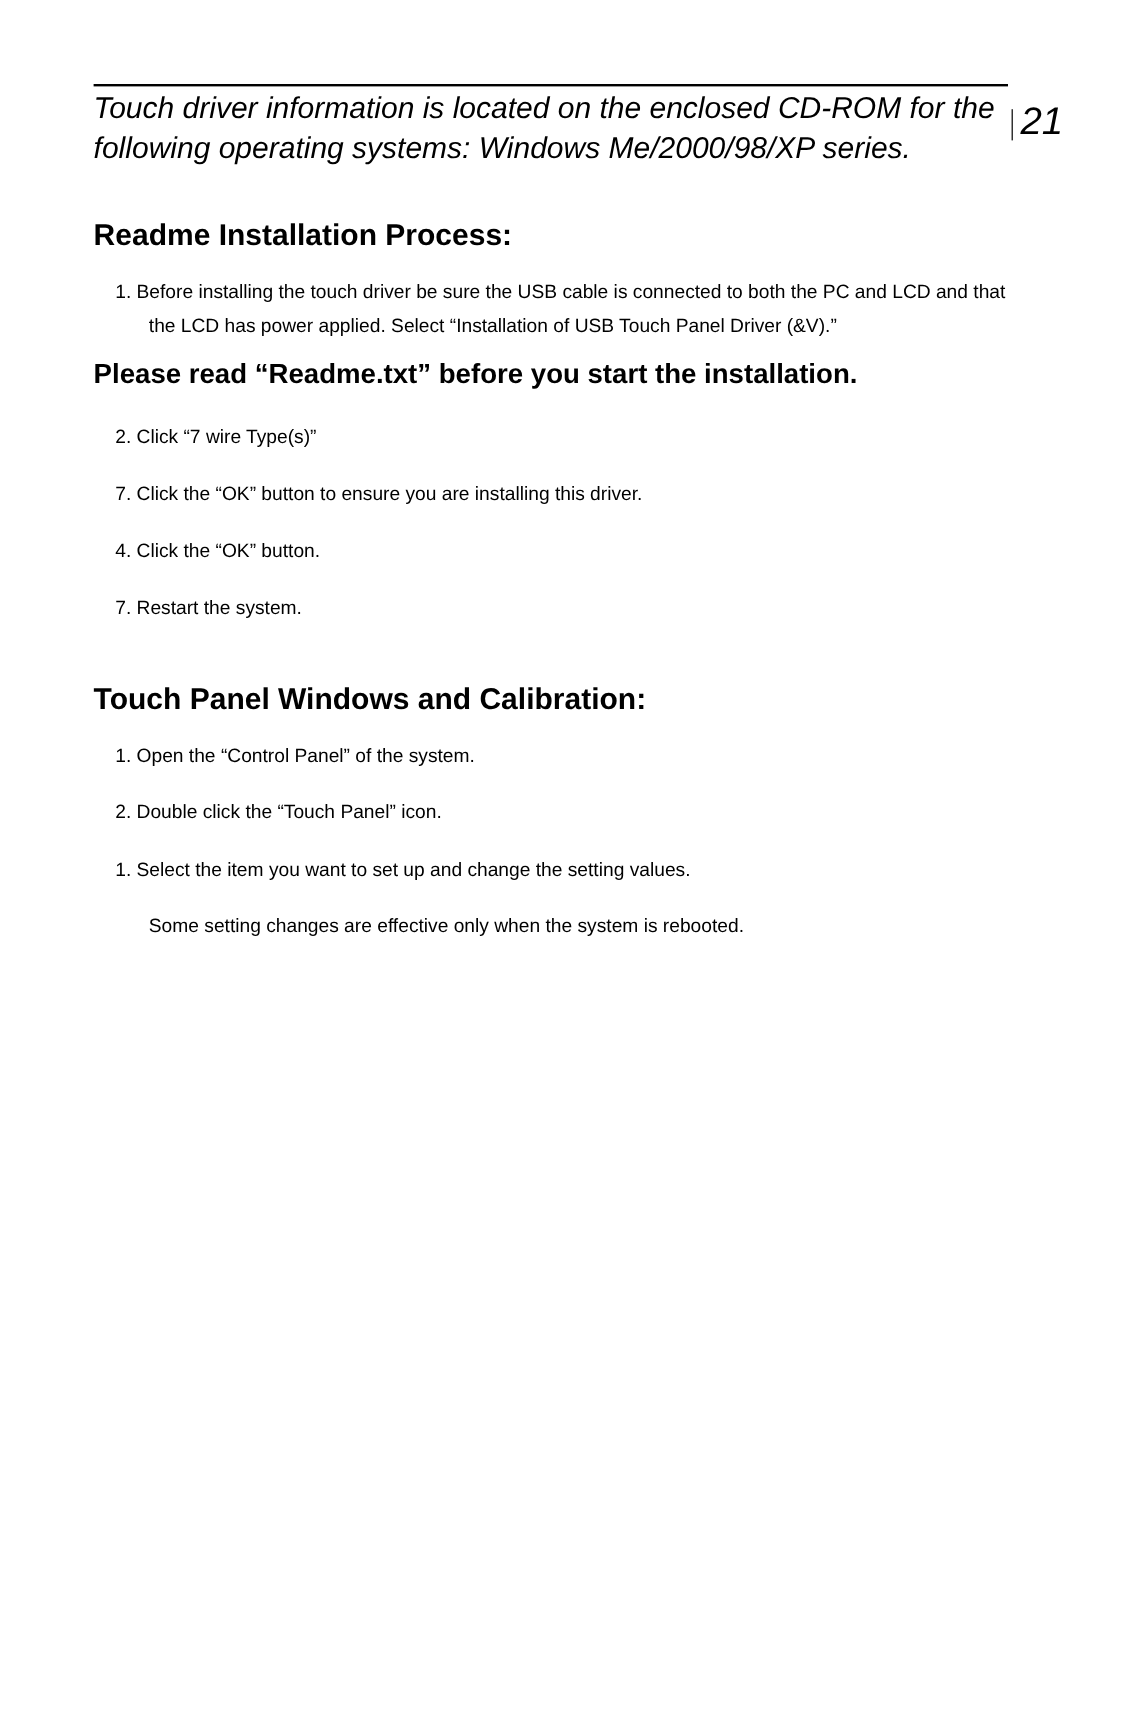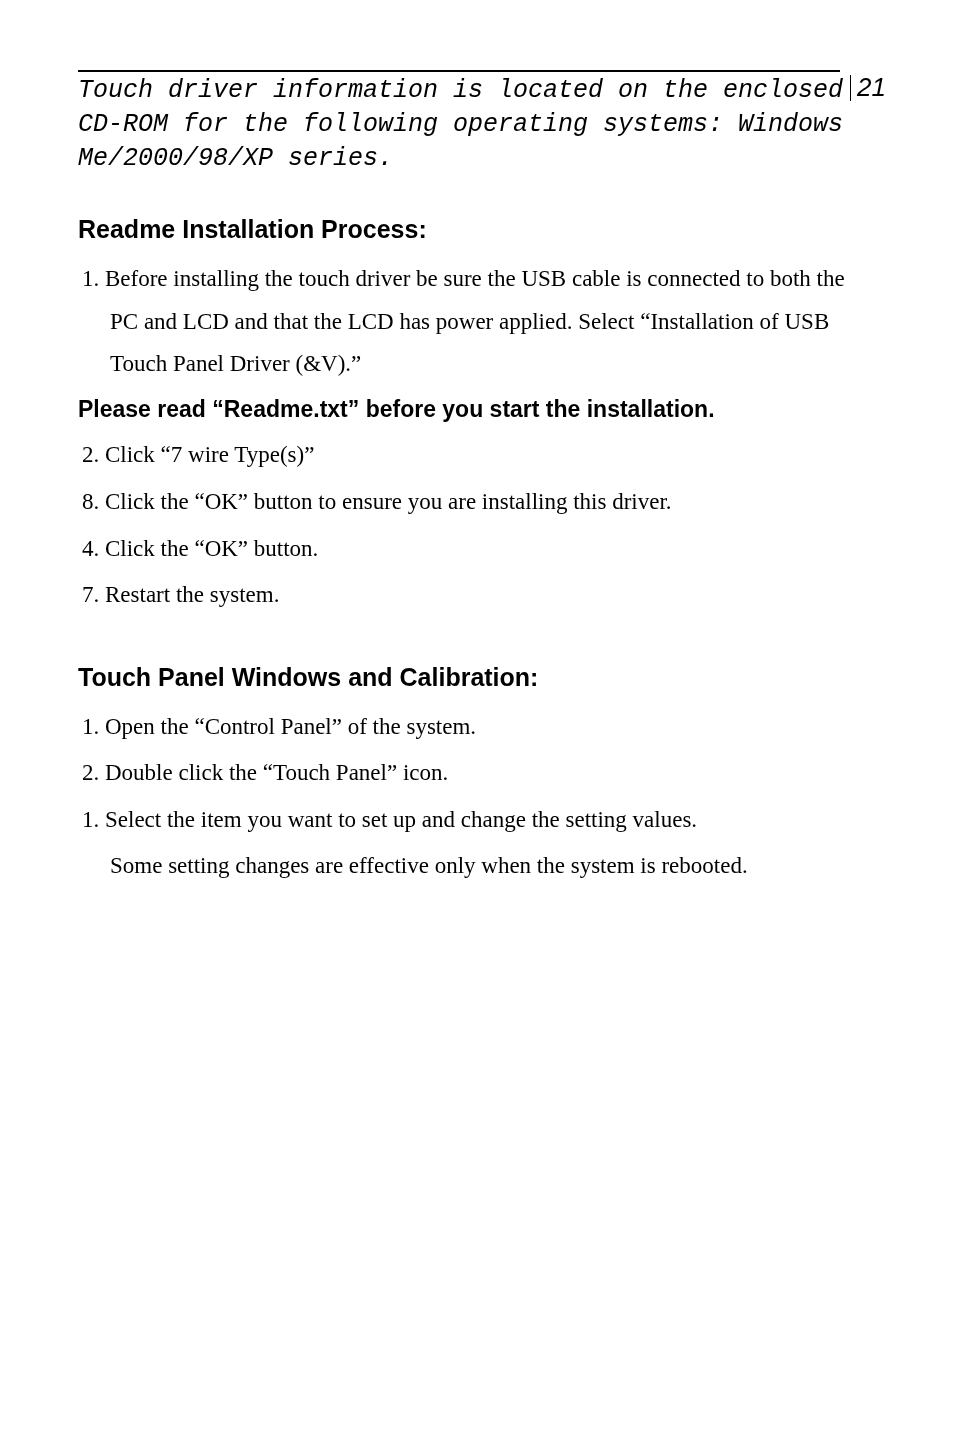--- a/index.html
+++ b/index.html
@@ -17,57 +17,57 @@
     box-sizing: border-box;
   }
   .header-rule {
     border-top: 2px solid #000;
     margin-bottom: 2px;
     margin-right: 36px;
   }
   .page-number {
     font-style: italic;
     font-family: Arial, Helvetica, sans-serif;
-    font-size: 26px;
+    font-size: 32px;
     position: absolute;
     right: 68px;
-    top: 72px;
+    top: 83px;
   }
   .page-number::before {
     content: "";
     display: inline-block;
     border-left: 1px solid #000;
     height: 26px;
     vertical-align: -5px;
     margin-right: 6px;
   }
   h1.title {
     font-family: "Times New Roman", Times, serif;
     font-weight: bold;
     font-size: 34px;
     margin: 58px 0 24px 0;
   }
   .intro {
-    font-family: Liberation Mono, monospace;
+    font-family: Liberation Sans, sans-serif;
     font-style: italic;
     font-size: 25px;
     line-height: 1.35;
     margin: 0 0 40px 0;
   }
   h2.section {
     font-family: Arial, Helvetica, sans-serif;
     font-weight: bold;
     font-size: 25px;
     margin: 0 0 14px 0;
   }
   .body-text {
-    font-family: Liberation Serif, serif;
-    font-size: 23px;
+    font-family: Liberation Sans, sans-serif;
+    font-size: 16px;
     line-height: 1.85;
-    margin: 4px;
+    margin: 18px;
   }
   .body-block {
     margin-bottom: 2px;
   }
   .bold-note {
     font-weight: bold;
     font-size: 23px;
     line-height: 1.85;
     margin: 2px 0 2px 0;
   }
@@ -87,21 +87,21 @@
 
   <p class="intro">Touch driver information is located on the enclosed CD-ROM for the following operating systems: Windows Me/2000/98/XP series.</p>
 
   <h2 class="section">Readme Installation Process:</h2>
 
   <p class="body-text body-block" style="padding-left:28px; text-indent:-28px;">1. Before installing the touch driver be sure the USB cable is connected to both the PC and LCD and that the LCD has power applied. Select “Installation of USB Touch Panel Driver (&amp;V).”</p>
 
   <p class="bold-note">Please read “Readme.txt” before you start the installation.</p>
 
   <p class="body-text body-block">2. Click “7 wire Type(s)”</p>
-  <p class="body-text body-block">8. Click the “OK” button to ensure you are installing this driver.</p>
+  <p class="body-text body-block">7. Click the “OK” button to ensure you are installing this driver.</p>
   <p class="body-text body-block">4. Click the “OK” button.</p>
   <p class="body-text body-block">7. Restart the system.</p>
 
   <div class="spacer-md"></div>
 
   <h2 class="section">Touch Panel Windows and Calibration:</h2>
 
   <p class="body-text body-block">1. Open the “Control Panel” of the system.</p>
   <p class="body-text body-block">2. Double click the “Touch Panel” icon.</p>
   <p class="body-text body-block">1. Select the item you want to set up and change the setting values.</p>

